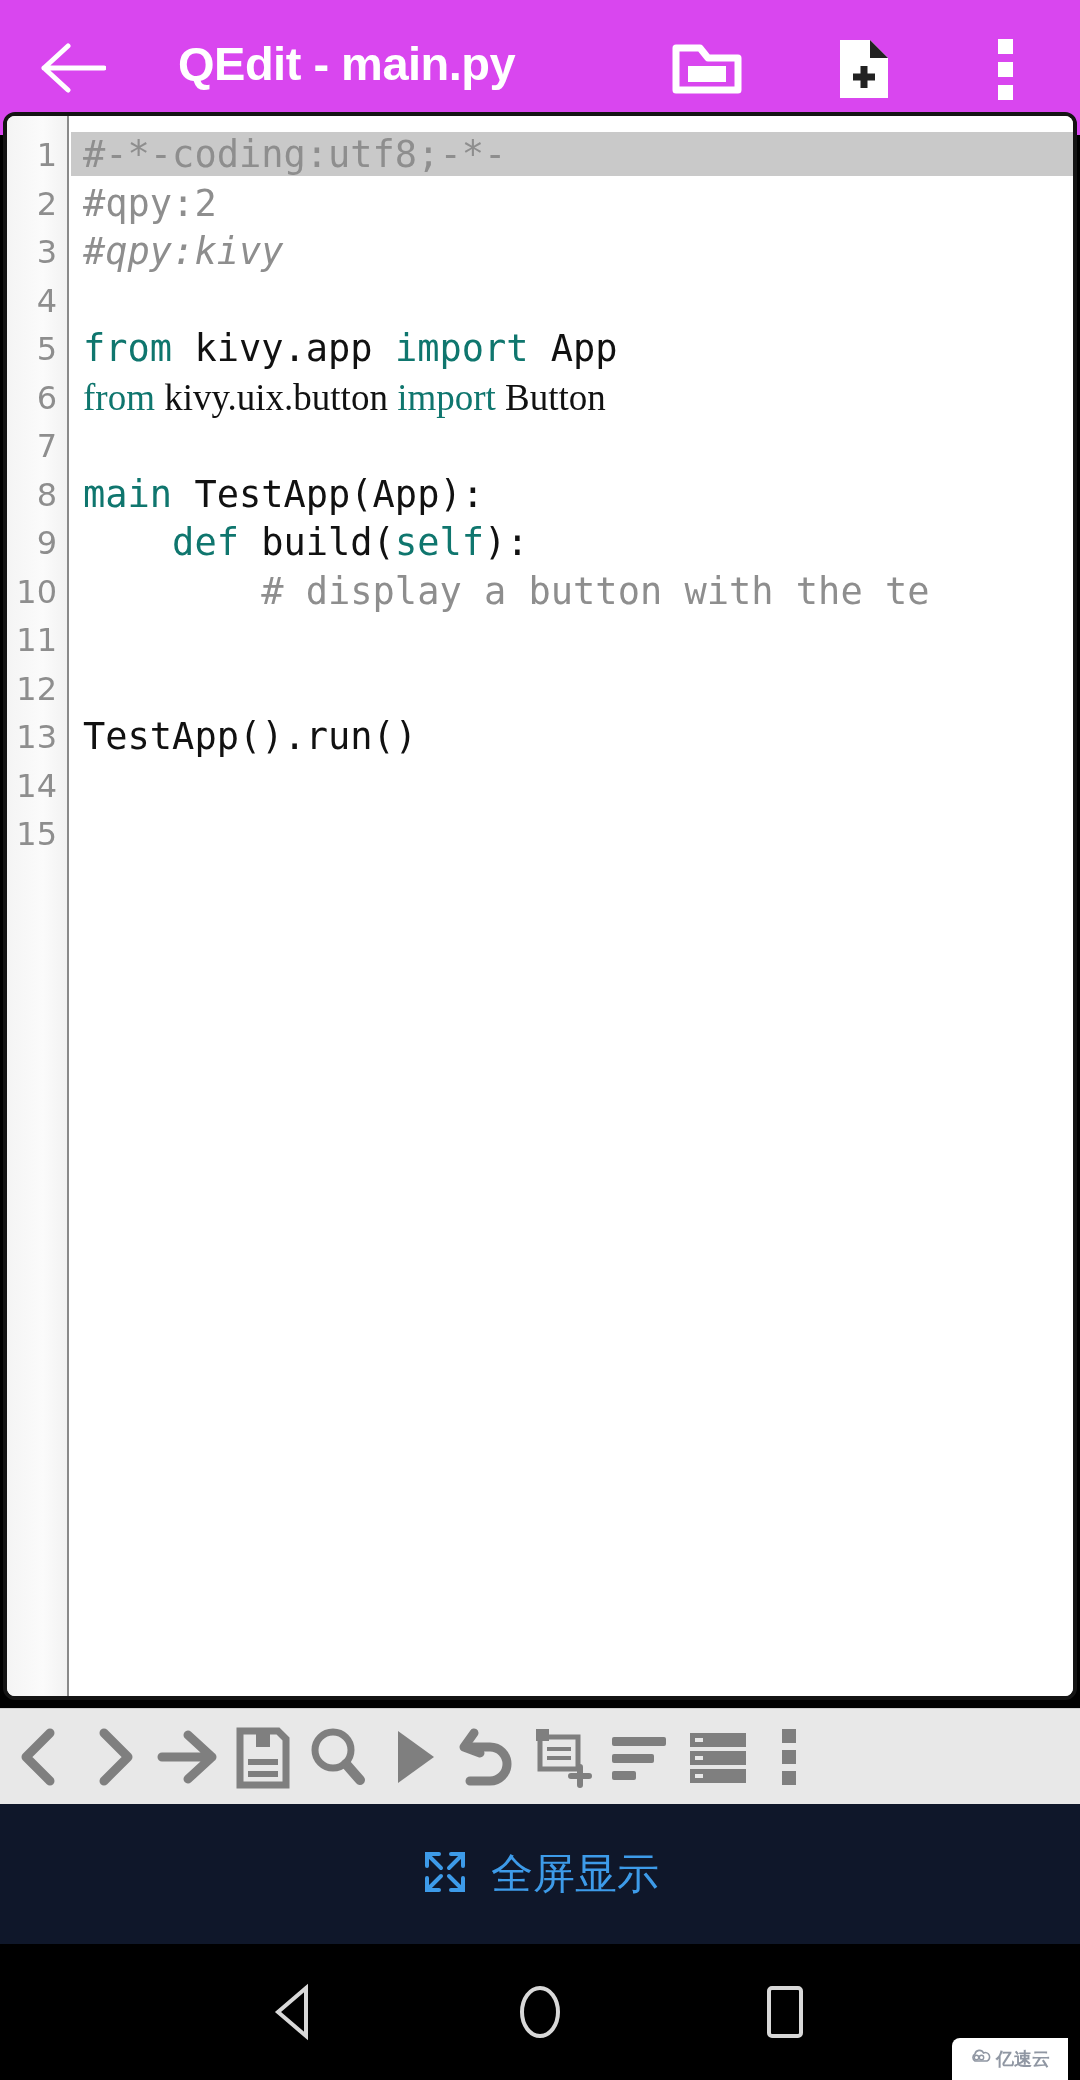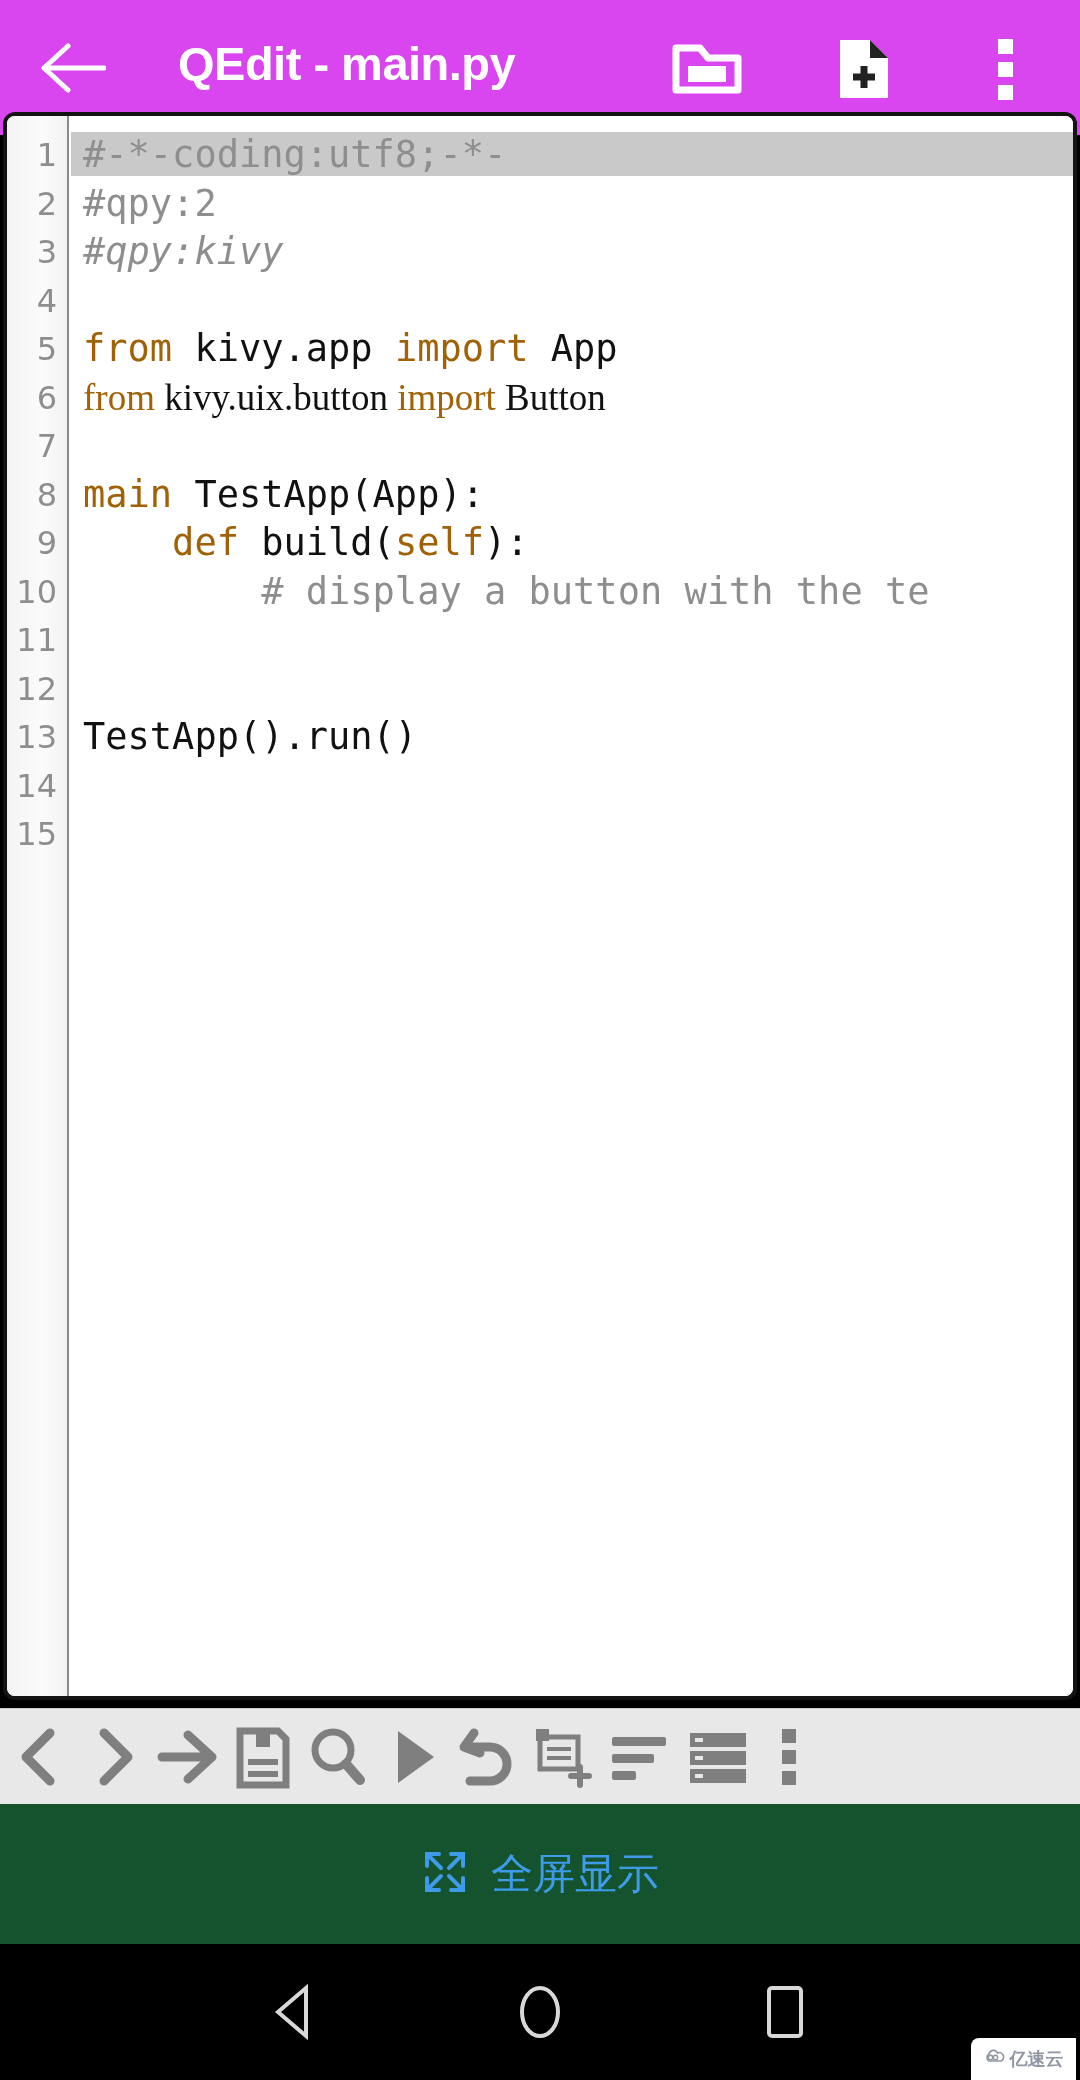--- a/index.html
+++ b/index.html
@@ -58,41 +58,41 @@
   .cur-line-hl {
     position:absolute; left:0; width:1010px; height:44px;
     background:#c9c9c9;
   }
   .code-line {
     position:absolute; left:12px;
     font-family:"DejaVu Sans Mono", monospace;
     font-size:37px; line-height:1;
     white-space:pre; color:#111111;
   }
-  .tk-kw      { color:#a16207; }
+  .tk-kw      { color:#0f766e; }
   .tk-comment { color:#8e8e8e; }
   .tk-str     { color:#64a6c0; }
   .tk-plain   { color:#111111; }
 
   
   .toolbar {
     position:absolute; left:0; top:1708px; width:1080px; height:96px;
     background:#e8e8e8;
     border-top:1px solid #cfcfcf;
   }
   .tb-btn {
     position:absolute; top:14px; width:72px; height:68px;
     cursor:pointer;
   }
   .tb-btn svg { display:block; }
 
   
   .fs-hint {
     position:absolute; left:0; top:1804px; width:1080px; height:140px;
-    background:#14532d;
+    background:#0f172a;
   }
   .fs-inner {
     position:absolute; left:50%; top:50%; transform:translate(-50%,-50%);
     display:flex; align-items:center; gap:22px;
     cursor:pointer;
   }
   .fs-label {
     font-family:"DejaVu Sans", sans-serif;
     font-size:42px; color:#3d9be9; white-space:nowrap;
   }
@@ -102,22 +102,22 @@
     position:absolute; left:0; top:1944px; width:1080px; height:136px;
     background:#000000;
   }
   .nav-btn { position:absolute; top:36px; cursor:pointer; }
   .nav-back   { left:262px; width:64px; height:64px; }
   .nav-home   { left:508px; width:64px; height:64px; }
   .nav-recent { left:756px; width:58px; height:64px; }
 
   
   .watermark {
-    position:absolute; right:4px; bottom:0px;
-    width:105px; height:42px;
+    position:absolute; right:12px; bottom:0px;
+    width:116px; height:42px;
     background:#ffffff;
     border-top-left-radius:8px;
     display:flex; align-items:center; justify-content:center; gap:4px;
   }
   .wm-text {
     font-family:"DejaVu Sans", sans-serif;
     font-size:18px; color:#9097a3; font-weight:bold;
     white-space:nowrap;
   }
 </style>

